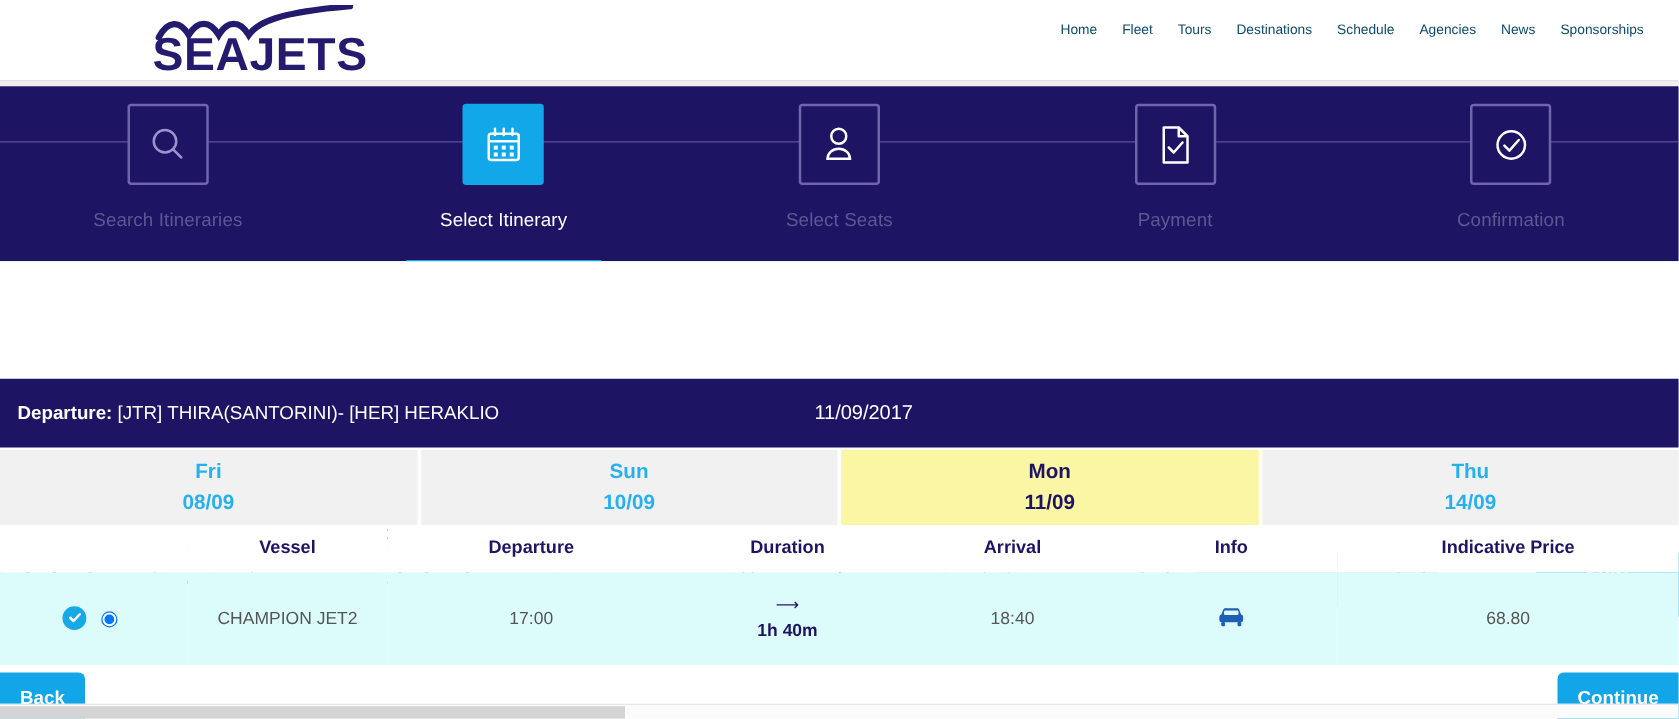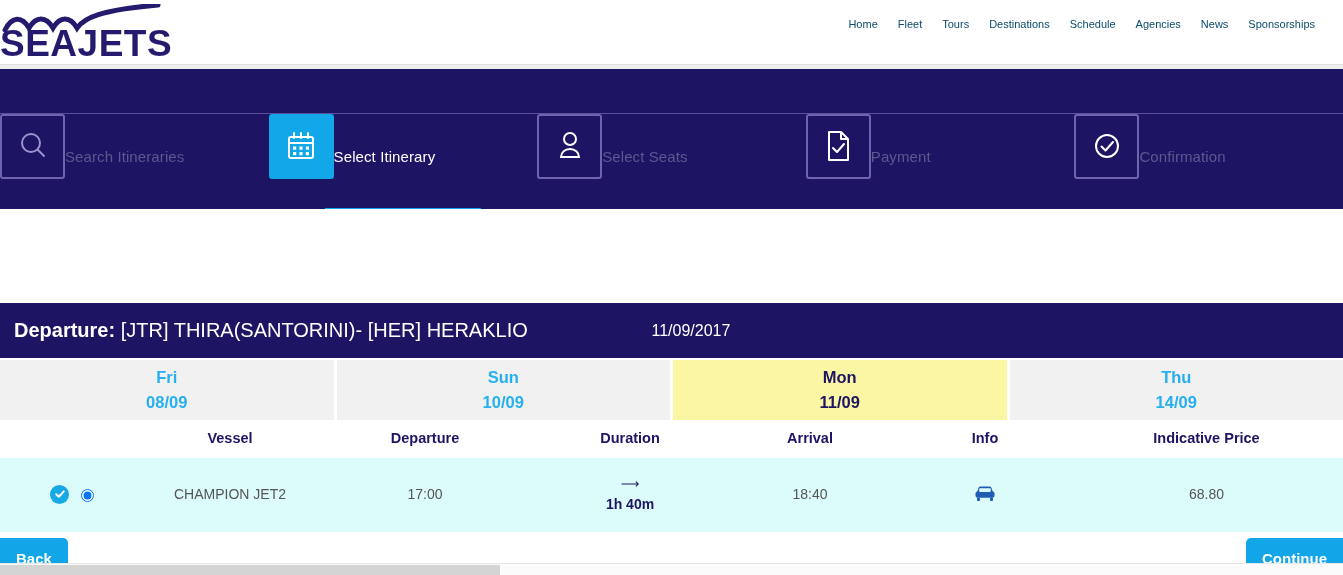--- a/index.html
+++ b/index.html
@@ -11,21 +11,21 @@
     overflow:hidden;
     position:relative;
   }
 
   
   .site-header{
     height:64px; background:#ffffff;
     display:flex; align-items:center;
     position:relative;
   }
-  .logo-wrap{ width:200px; height:56px; position:relative; }
+  .logo-wrap{ margin-left:122px; width:200px; height:56px; position:relative; }
   .logo-wrap svg{ display:block; }
 
   .main-nav{
     position:absolute; right:18px; top:18px;
     display:flex; gap:0px; align-items:baseline;
   }
   .main-nav a{
     color:#0c4a6e; text-decoration:none;
     font-size:11px; padding:0 10px; white-space:nowrap;
   }
@@ -38,21 +38,21 @@
     position:relative; height:140px; background:#1d1464;
   }
   .stepper .connector{
     position:absolute; left:0; right:0; top:44px; height:1px;
     background:#5a4f9b;
   }
   .steps{
     position:relative; display:flex; height:100%;
   }
   .step{
-    flex:1; display:flex; flex-direction:row; align-items:center;
+    flex:1; display:flex; flex-direction:column; align-items:center;
     position:relative; padding-top:14px;
   }
   .step .box{
     width:65px; height:65px; border:2px solid #6f64ae;
     background:#1d1464; border-radius:3px;
     display:flex; align-items:center; justify-content:center;
     position:relative; z-index:2;
   }
   .step.active .box{
     background:#11a7e8; border-color:#11a7e8;
@@ -94,21 +94,21 @@
     font-weight:bold; font-size:15px; border:none; border-radius:4px;
     padding:11px 16px; cursor:pointer; letter-spacing:.3px;
   }
 
   
   .dep-banner{
     position:absolute; left:0; top:303px; width:1343px; height:55px;
     background:#1d1464; color:#ffffff;
     display:flex; align-items:center;
   }
-  .dep-banner .dep-text{ margin-left:14px; font-size:20px; }
+  .dep-banner .dep-text{ margin-left:14px; font-size:15px; }
   .dep-banner .dep-text b{ font-weight:bold; }
   .dep-banner .dep-date{
     position:absolute; left:50%; transform:translateX(-20px);
     font-size:16px;
   }
 
   
   .date-tabs{
     position:absolute; left:0; top:360px; width:1343px; height:60px;
     display:flex; background:#ffffff;

